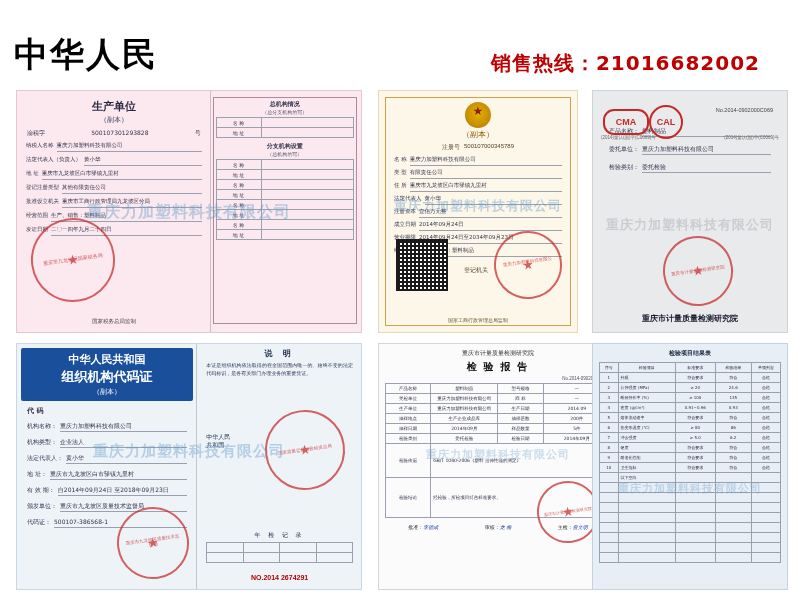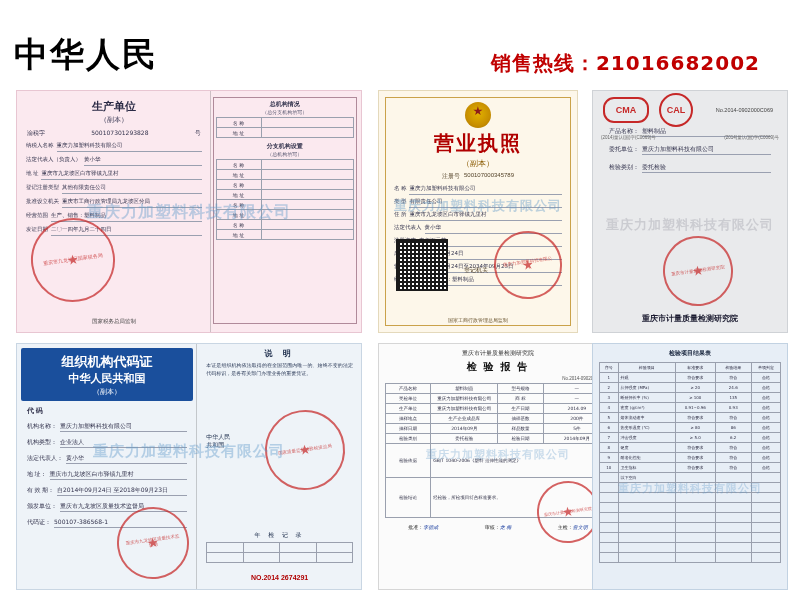--- a/index.html
+++ b/index.html
@@ -99,21 +99,21 @@
     font-family: "DejaVu Sans", sans-serif;
     color: #3a3a55;
   }
   .line-row {
     display: flex;
     align-items: baseline;
     font-family: "DejaVu Sans", sans-serif;
     color: #33334d;
     white-space: nowrap;
   }
-  .line-row .lbl { flex: 0 0 auto; font-family: Liberation Serif, serif; }
+  .line-row .lbl { flex: 0 0 auto; }
   .line-row .val {
     flex: 1 1 auto;
     border-bottom: 1px solid #9aa0b0;
     margin-left: 3px;
     min-height: 9px;
   }
   .stamp {
     position: absolute;
     border-radius: 50%;
     border: 2px solid #c62828;
@@ -301,21 +301,20 @@
           </div>
         </div>
         <div class="watermark" style="top:46%;font-size:16px;">重庆力加塑料科技有限公司</div>
       </div>
     </div>
 
     <div class="cert" id="cert-license">
       <div class="paper cream">
         <div style="position:absolute;left:6px;top:6px;right:6px;bottom:6px;border:1px solid #caa24a;box-sizing:border-box;padding:4px;">
           <div class="emblem"></div>
-          <div style="text-align:center;font-family:'DejaVu Sans',sans-serif;font-size:20px;font-weight:bold;color:#b00000;margin-top:2px;letter-spacing:2px;">营业执照</div>
           <div style="text-align:center;font-size:8px;color:#8a5a00;margin-top:1px;">（副本）</div>
           <div style="display:flex;justify-content:center;gap:4px;font-size:6px;color:#55442a;margin-top:3px;">
             <span>注册号</span>
             <span>500107000345789</span>
           </div>
           <div style="margin:4px 4px 0 4px;">
             <div class="line-row" style="font-size:5.5px;margin-bottom:3px;">
               <span class="lbl">名    称</span>
               <span class="val">重庆力加塑料科技有限公司</span>
             </div>
@@ -355,21 +354,21 @@
             <span class="star" style="left:50%;top:50%;transform:translate(-50%,-50%);">★</span>
           </div>
           <div style="position:absolute;left:0;right:0;bottom:2px;text-align:center;font-size:5px;color:#6a5530;">国家工商行政管理总局监制</div>
         </div>
         <div class="watermark" style="top:44%;font-size:13px;">重庆力加塑料科技有限公司</div>
       </div>
     </div>
 
     <div class="cert" id="cert-inspect">
       <div class="paper grey">
-        <div style="position:absolute;left:10px;top:2px;display:flex;gap:10px;align-items:center;">
+        <div style="position:absolute;left:10px;top:14px;display:flex;gap:0;align-items:center;">
           <div style="width:42px;height:22px;border:2px solid #c62828;border-radius:11px;color:#c62828;font-size:9px;font-weight:bold;display:flex;align-items:center;justify-content:center;">CMA</div>
           <div style="width:30px;height:30px;border:2px solid #c62828;border-radius:50%;color:#c62828;font-size:9px;font-weight:bold;display:flex;align-items:center;justify-content:center;">CAL</div>
         </div>
         <div style="position:absolute;left:8px;right:8px;top:44px;display:flex;justify-content:space-between;font-size:4.5px;color:#666;">
           <span>(2014)量认(国)字(C0069)号</span>
           <span>(2014)量认(国)字(C0069)号</span>
         </div>
         <div style="text-align:right;font-size:5.5px;color:#444;margin:16px 14px 0 0;">No.2014-0902000C069</div>
         <div style="margin:14px 16px 0 16px;">
           <div class="line-row" style="font-size:6px;margin-bottom:8px;">
@@ -393,22 +392,22 @@
         <div class="watermark" style="top:52%;font-size:13px;color:rgba(150,150,160,0.35);">重庆力加塑料科技有限公司</div>
       </div>
     </div>
 
     <div class="cert" id="cert-orgcode">
       <div class="paper blue">
         <div class="fold" style="left:52%;"></div>
 
         <div style="position:absolute;left:4px;top:4px;width:50%;height:calc(100% - 8px);">
           <div style="background:#1a4f9c;color:#fff;text-align:center;padding:4px 2px;border-radius:2px;">
+            <div style="font-family:'DejaVu Sans',sans-serif;font-size:11px;font-weight:bold;">中华人民共和国</div>
             <div style="font-family:'DejaVu Sans',sans-serif;font-size:13px;font-weight:bold;margin-top:1px;">组织机构代码证</div>
-            <div style="font-family:'DejaVu Sans',sans-serif;font-size:11px;font-weight:bold;">中华人民共和国</div>
             <div style="font-size:7px;margin-top:1px;">（副本）</div>
           </div>
           <div class="line-row" style="font-size:7px;margin:5px 6px 0 6px;align-items:center;">
             <span class="lbl" style="font-weight:bold;">代    码</span>
           </div>
           <div style="margin:6px 6px 0 6px;">
             <div class="line-row" style="font-size:6px;margin-bottom:6px;">
               <span class="lbl">机构名称：</span>
               <span class="val">重庆力加塑料科技有限公司</span>
             </div>

